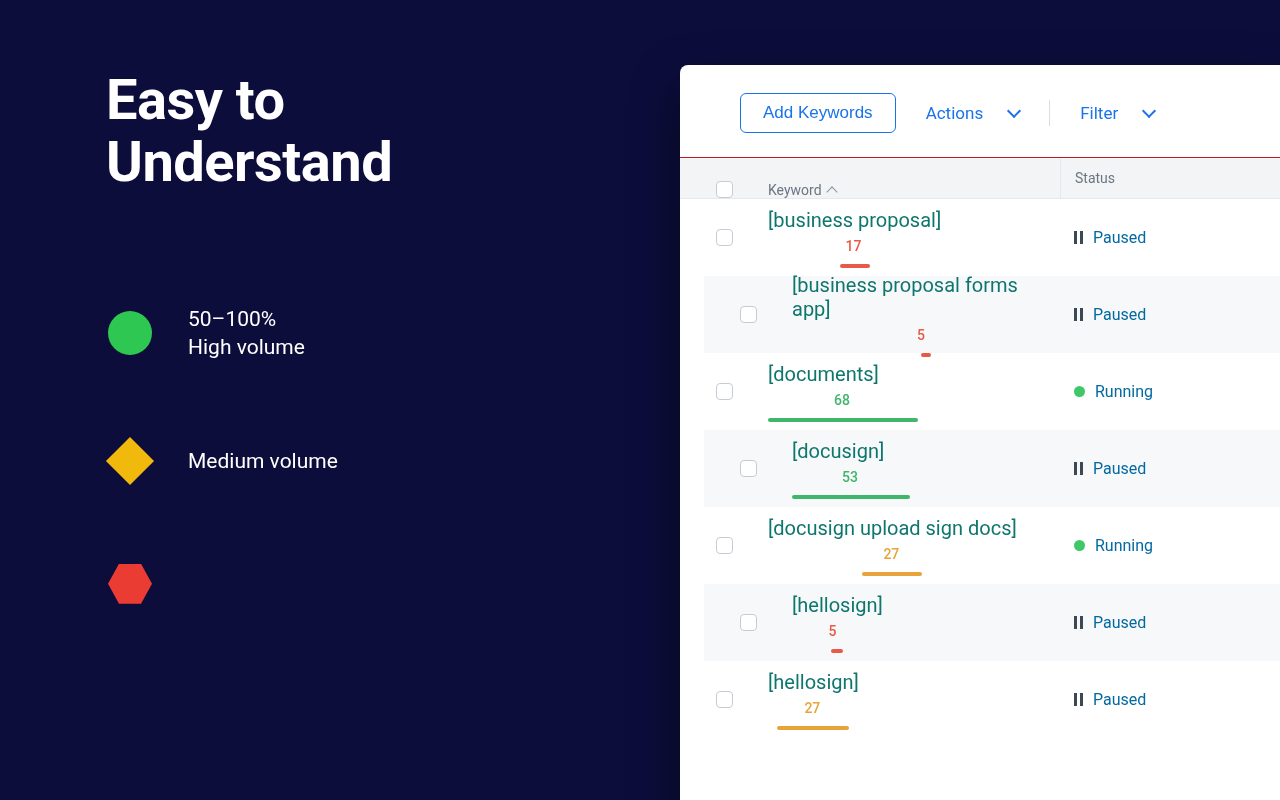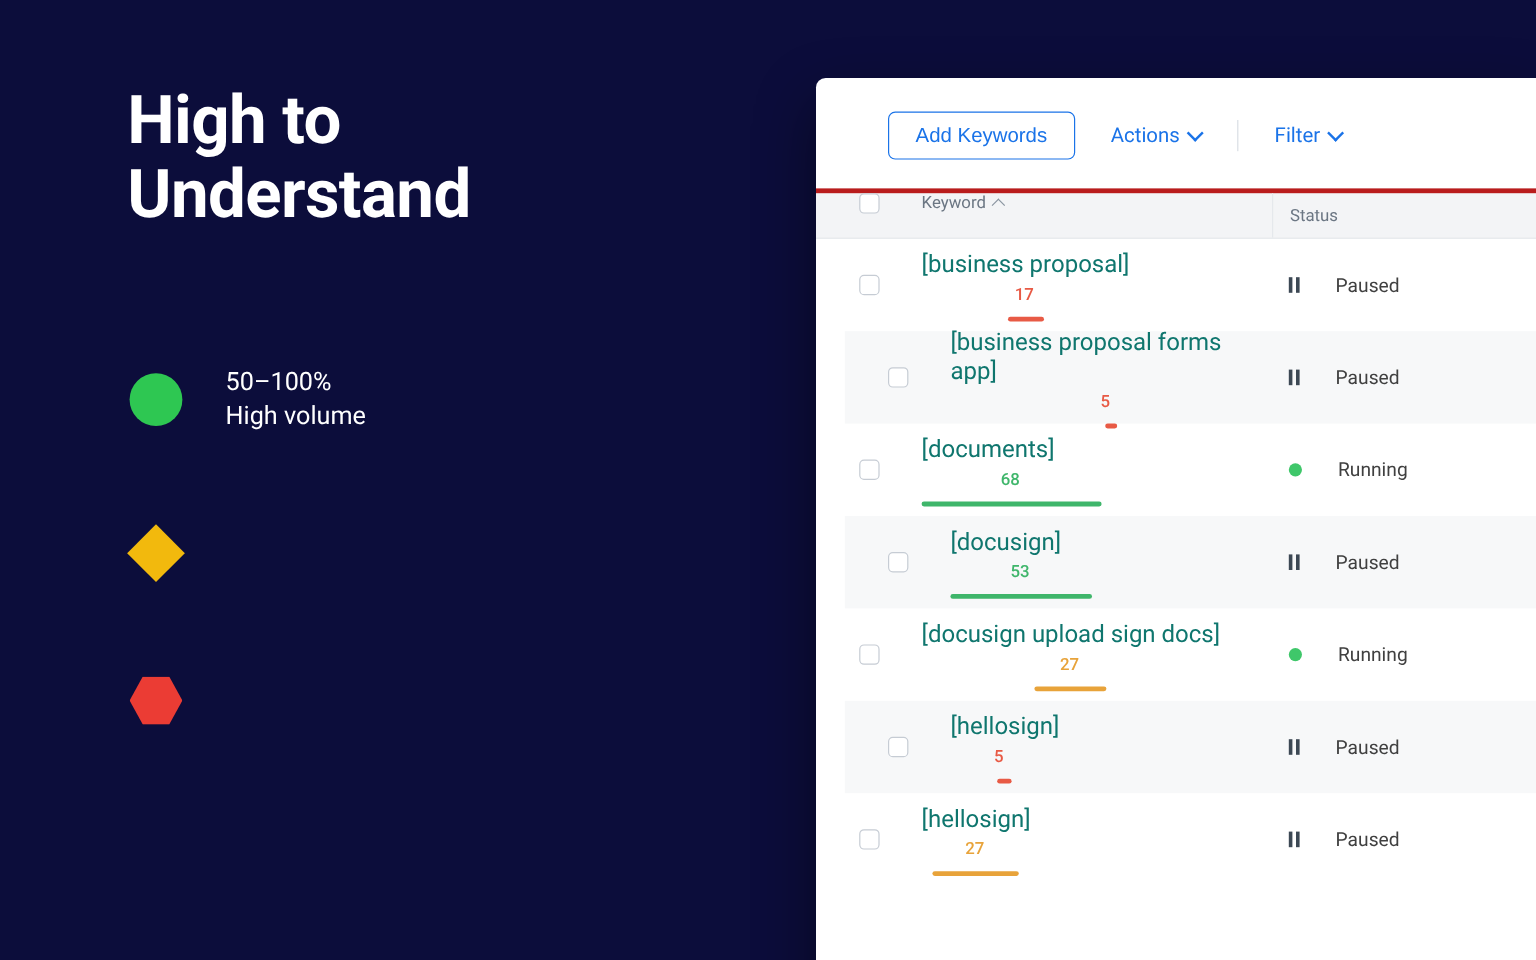--- a/index.html
+++ b/index.html
@@ -77,39 +77,39 @@
     border-radius: 6px;
     padding: 9px 22px;
     font-size: 17px;
     cursor: pointer;
   }
   .link-drop {
     color: #1a73e8;
     font-size: 17px;
     display: flex;
     align-items: center;
-    gap: 8px;
+    gap: 26px;
     cursor: pointer;
   }
   .divider {
     width: 1px; height: 26px; background: #d9dee4;
   }
   .chevron-down {
     width: 10px; height: 10px;
     border-right: 2px solid #1a73e8;
     border-bottom: 2px solid #1a73e8;
     transform: rotate(45deg);
     margin-top: -4px;
   }
 
   .thead {
     display: flex;
-    align-items: flex-start;
+    align-items: flex-end;
     background: #f3f4f6;
-    border-top: 4px solid #b91c1c;
+    border-top: 1px solid #b91c1c;
     border-bottom: 1px solid #e5e8ec;
     height: 42px;
     font-size: 14px;
     color: #6b7683;
   }
   .col-check { width: 88px; display:flex; justify-content:center; }
   .col-keyword { flex: 1; display:flex; align-items:center; gap:6px; }
   .col-status { width: 220px; border-left: 1px solid #e5e8ec; height:100%; display:flex; align-items:center; padding-left: 14px; }
   .sort-up {
     width: 8px; height: 8px;
@@ -134,48 +134,49 @@
   .kw-num { font-size: 14px; font-weight: 500; min-width: 18px; }
   .bar { height: 4px; border-radius: 2px; }
 
   .c-red   { color:#e85a45; }
   .c-green { color:#3fb66b; }
   .c-amber { color:#e8a33a; }
   .b-red   { background:#e85a45; }
   .b-green { background:#3fb66b; }
   .b-amber { background:#e8a33a; }
 
-  .status-cell { display:flex; align-items:center; gap:30px; font-size:16px; color:#404040; }
+  .status-cell { display:flex; align-items:center; gap:10px; font-size:16px; color:#0369a1; }
   .pause-icon { display:flex; gap:3px; }
   .pause-icon span { width:3px; height:13px; background:#3c4854; }
   .run-dot { width:11px; height:11px; border-radius:50%; background:#3fc76a; }
 </style>
 </head>
 <body>
 
 <h1 class="hero-title">
-  <span>High to</span><br>
+  <span>Easy to</span><br>
   <span>Understand</span>
 </h1>
 
 <div class="legend">
   <div class="legend-row">
     <div class="legend-shape">
         <div class="shape-circle"></div>
       </div>
     <div class="legend-text">
       <div>50–100%</div>
       <div>High volume</div>
     </div>
   </div>
   <div class="legend-row">
     <div class="legend-shape">
         <div class="shape-diamond"></div>
       </div>
     <div class="legend-text">
+      <div>Medium volume</div>
     </div>
   </div>
   <div class="legend-row">
     <div class="legend-shape">
         <div class="shape-hex"></div>
       </div>
   </div>
 </div>
 
 <div class="panel">

